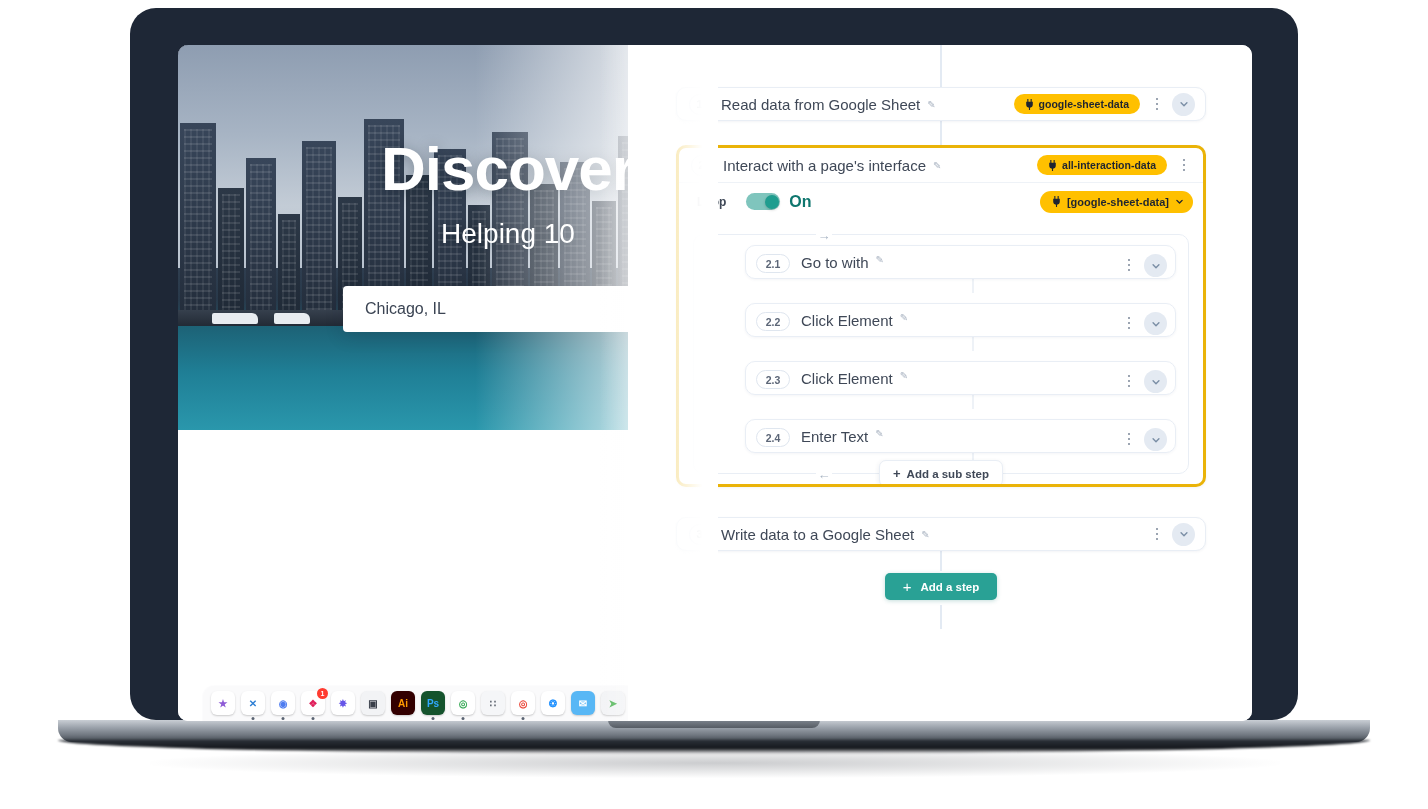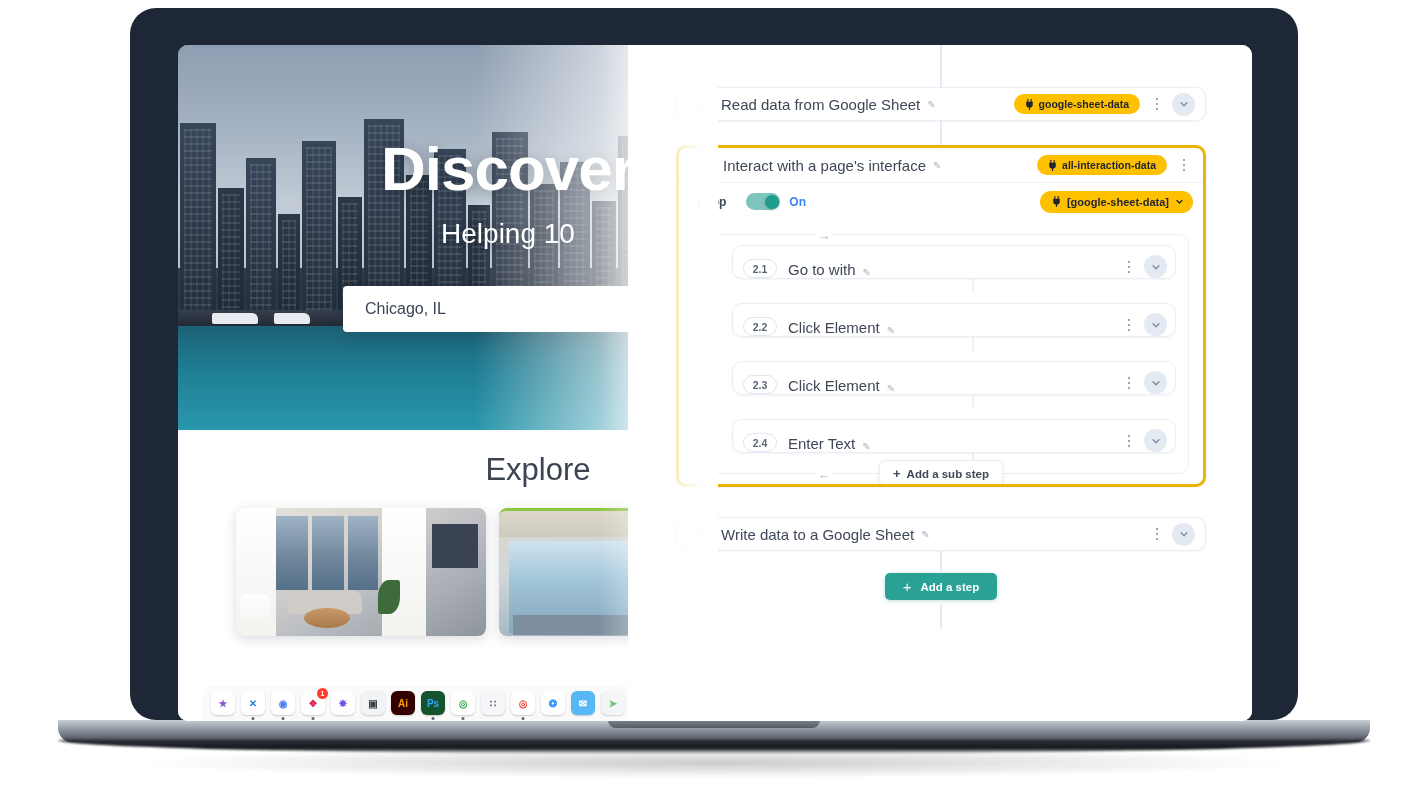--- a/index.html
+++ b/index.html
@@ -181,41 +181,41 @@
   .group {
     position:relative; background:#fff; border:3px solid #eab308; border-radius:10px;
     box-shadow: 0 1px 3px rgba(40,60,90,.055); z-index:2; overflow:hidden;
   }
   .group-head { display:flex; align-items:center; height: 34px; padding: 0 10px 0 12px; }
   .loop-bar { display:flex; align-items:center; height: 38px; padding: 0 10px 0 18px; border-top:1px solid #eef2f7; }
   .loop-label { font-size:12px; font-weight:700; color:#3f4857; }
   .toggle { width: 34px; height: 17px; border-radius: 999px; background:#7fc5bd; margin-left:20px; position:relative; cursor:pointer; }
   .toggle .knob { position:absolute; right:1.5px; top:1.5px; width:14px; height:14px; border-radius:50%; background:#1f9d8f;
     box-shadow: 0 1px 3px rgba(0,0,0,.18); }
-  .loop-on { font-size:12px; font-weight:600; color:#3b82f6; margin-left:9px; }
+  .loop-on { font-size:16px; font-weight:600; color:#0f766e; margin-left:9px; }
   .chip-wide { height: 22px; font-size: 11px; padding: 0 9px 0 12px; gap:6px; }
   .chip-wide .cv { font-size:9px; }
 
   .loopbox {
     margin: 14px 14px 10px 14px; border:1px solid #e9eef5; border-radius: 10px;
     position:relative; padding: 10px 12px 20px 12px;
   }
   .loop-title { text-align:center; font-size:12.5px; font-weight:700; color:#3f4857; margin-top:12px; margin-bottom:10px; }
   .arrow-top { position:absolute; left: 122px; top:-8px; width:16px; height:16px; background:#fff;
     display:flex; align-items:center; justify-content:center; color:#a9b5c4; font-size:13px; }
   .arrow-bot { position:absolute; left: 122px; bottom:-9px; width:16px; height:16px; background:#fff;
     display:flex; align-items:center; justify-content:center; color:#a9b5c4; font-size:13px; }
 
   .sub-row { position:relative; display:flex; align-items:center; margin-bottom: 24px; }
   .sub-rail { position:absolute; left: 2px; top: -24px; width:1.5px; height: 58px; background:#e3eaf3; }
   .up { width: 16px; flex:none; display:flex; align-items:center; justify-content:center; color:#9fb0c2; font-size:13px; position:relative; z-index:2; background:#fff; }
   .subcard {
     flex:1; background:#fff; border:1px solid #e9eef5; border-radius: 10px;
     box-shadow: 0 1px 3px rgba(40,60,90,.05);
-    display:flex; align-items:flex-end; height: 34px; padding: 8px 8px 0 10px; margin-left: 10px;
+    display:flex; align-items:flex-start; height: 34px; padding: 8px 8px 0 10px; margin-left: 23px;
   }
   .pill {
     height: 19px; min-width: 34px; border-radius: 999px; border:1px solid #dfe6ef;
     display:flex; align-items:center; justify-content:center;
     font-size: 10.5px; font-weight:700; color:#5c6677; padding: 0 8px; flex:none;
   }
   .sub-conn { position:absolute; left: 278px; width:1.5px; background:#eef2f7; }
 
   .addsub {
     position:absolute; left: 50%; transform: translateX(-50%); bottom: -14px;
@@ -281,43 +281,20 @@
         <div class="water"></div>
 
         <div class="hero-inner">
           <div class="hero-title">Discover</div>
           <div class="hero-sub">Helping 10</div>
           <div class="searchbox">Chicago, IL</div>
         </div>
         <div class="hero-fade"></div>
       </div>
 
-      <div class="section">
-        <div class="section-title">Explore</div>
-        <div class="cards">
-          <div class="pcard pc1">
-            <div class="pc-white" style="left:0;top:0;width:40px;height:100%"></div>
-            <div class="pc-win" style="left:40px;top:8px;width:32px;height:74px"></div>
-            <div class="pc-win" style="left:76px;top:8px;width:32px;height:74px"></div>
-            <div class="pc-win" style="left:112px;top:8px;width:30px;height:74px"></div>
-            <div class="pc-white" style="left:146px;top:0;width:44px;height:100%"></div>
-            <div class="pc-dark" style="left:196px;top:16px;width:46px;height:44px"></div>
-            <div class="pc-sofa" style="left:52px;top:82px;width:74px;height:24px"></div>
-            <div class="pc-table" style="left:68px;top:100px;width:46px;height:20px"></div>
-            <div class="pc-plant" style="left:142px;top:72px;width:22px;height:34px"></div>
-            <div class="pc-white" style="left:4px;top:86px;width:30px;height:34px;border-radius:6px"></div>
-          </div>
-          <div class="pcard pc2">
-            <div class="pc-white" style="left:0;top:0;width:100%;height:26px;background:linear-gradient(180deg,#ddd7cb,#cfcabe)"></div>
-            <div class="pc-win" style="left:10px;top:30px;width:150px;height:92px;background:linear-gradient(180deg,#cfe3ee 0%,#9fc3d8 45%,#87a7bd 100%)"></div>
-            <div class="pc-plant" style="left:168px;top:34px;width:34px;height:70px;border-radius:50% 30% 50% 30%"></div>
-            <div class="pc-dark" style="left:14px;top:104px;width:140px;height:20px;background:#7d8f9e"></div>
-          </div>
-        </div>
-      </div>
 
       <div class="dock-wrap">
         <div class="dock" id="dock">
             <div class="app" style="background: rgb(255, 255, 255); color: rgb(142, 91, 214);">★</div>
             <div class="app" style="background: rgb(255, 255, 255); color: rgb(46, 127, 212);">✕<span class="dot"></span></div>
             <div class="app" style="background: rgb(255, 255, 255); color: rgb(77, 124, 240);">◉<span class="dot"></span></div>
             <div class="app" style="background: rgb(255, 255, 255); color: rgb(224, 30, 90);">❖<span class="badge">1</span><span class="dot"></span></div>
             <div class="app" style="background: rgb(255, 255, 255); color: rgb(102, 85, 232);">✸</div>
             <div class="app" style="background: rgb(242, 243, 245); color: rgb(58, 63, 73);">▣</div>
             <div class="app" style="background: rgb(51, 0, 0); color: rgb(255, 154, 0);">Ai</div>

